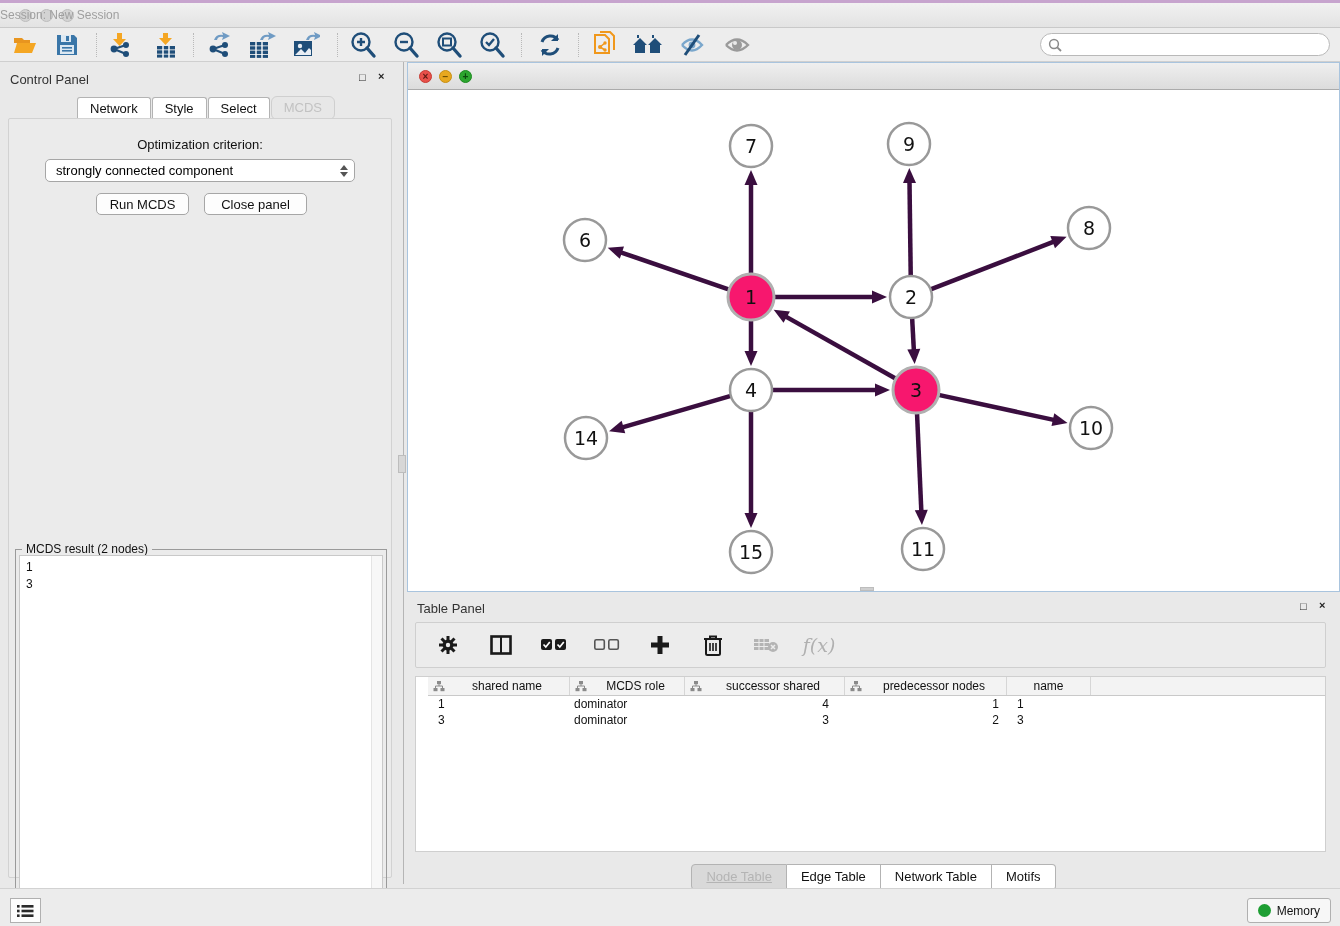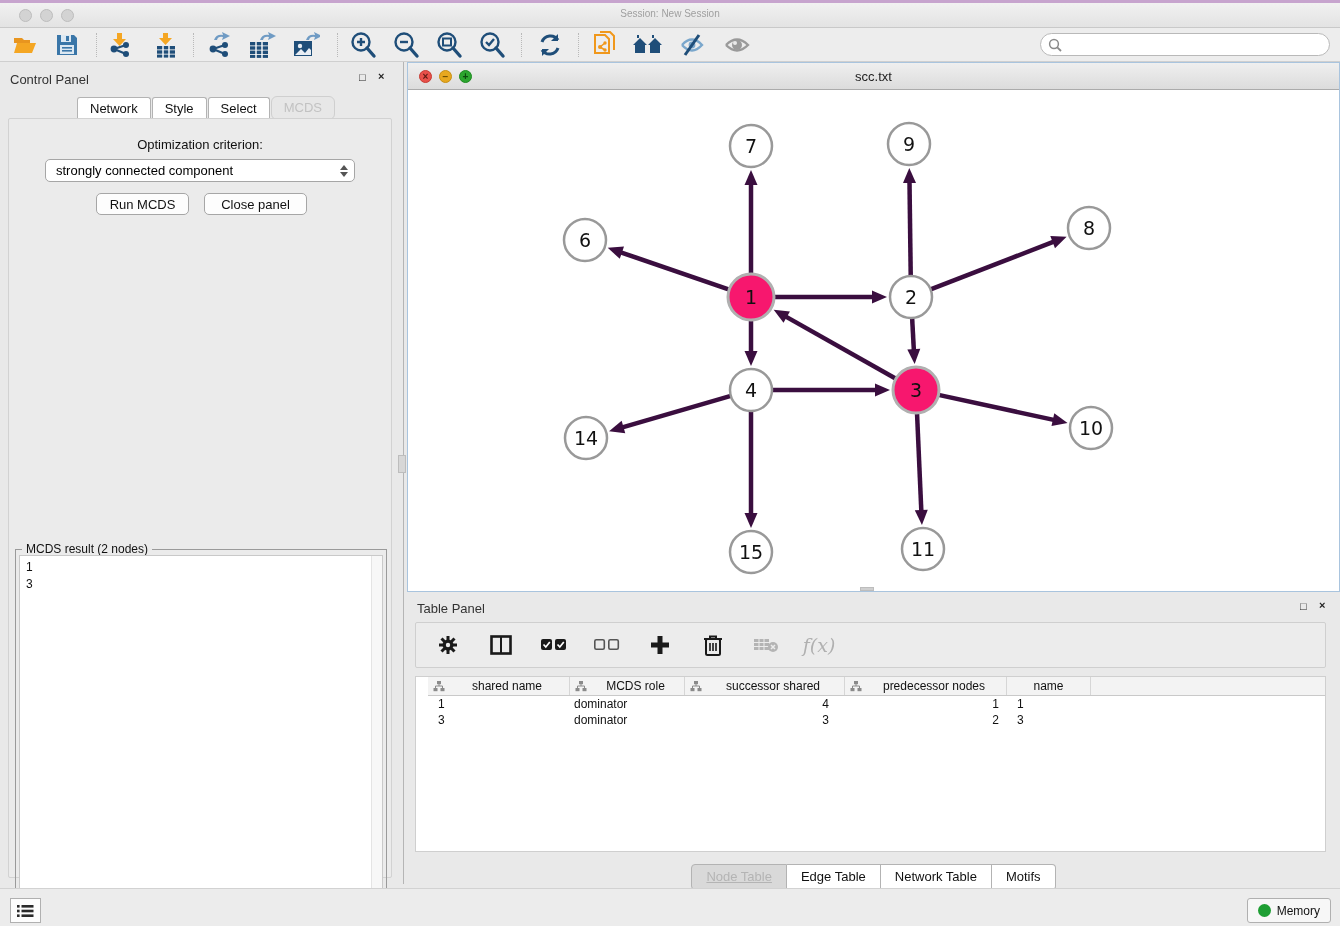--- a/index.html
+++ b/index.html
@@ -4,21 +4,21 @@
 <style>
   * { margin:0; padding:0; box-sizing:border-box; }
   html,body { width:1340px; height:926px; font-family:"Liberation Sans", sans-serif; background:#e9e9e9; overflow:hidden; }
   .abs { position:absolute; }
   #stage { position:relative; width:1340px; height:926px; background:#e9e9e9; }
 
   
   #titlebar { left:0; top:0; width:1340px; height:28px; background:linear-gradient(#f1f1f1,#e3e3e3); border-top:3px solid #c7a4ce; border-bottom:1px solid #c9c9c9; }
   .traffic { width:13px; height:13px; border-radius:50%; display:inline-block; }
   .t-gray { background:#d3d3d3; border:1px solid #bdbdbd; }
-  #win-title { position:absolute; left:0; right:0; top:5px; text-align:center; color:#9f9f9f; font-size:10px; }
+  #win-title { position:absolute; left:0; right:0; top:5px; color:#9f9f9f; font-size:12px; }
 
   
   #toolbar { left:0; top:28px; width:1340px; height:34px; background:#ededed; border-bottom:1px solid #cfcfcf; }
   .tb-btn { position:absolute; top:3px; width:34px; height:28px; display:flex; align-items:center; justify-content:center; }
   .tb-sep { position:absolute; top:5px; width:1px; height:24px; border-left:1px dotted #b9b9b9; }
   #search-box { position:absolute; left:1040px; top:5px; width:290px; height:23px; background:#fff; border:1px solid #b9b9b9; border-radius:12px; display:flex; align-items:center; padding-left:7px; }
   #search-box input { border:none; outline:none; flex:1; font-size:12px; background:transparent; font-family:"Liberation Sans",sans-serif; }
 
   
   #control-panel { left:0; top:62px; width:400px; height:822px; }
@@ -277,21 +277,20 @@
   </div>
 
   <div id="v-divider" class="abs"></div>
   <div id="v-handle" class="abs"></div>
 
   <div id="net-window" class="abs">
     <div id="net-titlebar">
       <span class="t-sym abs" style="left:11px;top:7px;background:#e8504a;border:1px solid #c63b33">×</span>
       <span class="t-sym abs" style="left:31px;top:7px;background:#e7a81f;border:1px solid #c78f14;color:#6b4e00">−</span>
       <span class="t-sym abs" style="left:51px;top:7px;background:#2ca52e;border:1px solid #1d8a20;color:#0c4a0e">+</span>
-      <div id="net-title">scc.txt</div>
     </div>
     <svg id="graph-svg" width="926" height="502" viewBox="0 0 926 502">
         <line x1="343" y1="184" x2="343" y2="93" stroke="#3a0e3f" stroke-width="4.5"></line>
         <polygon points="343,80 349.5,95 336.5,95" fill="#3a0e3f"></polygon>
         <line x1="321.2466915728205" y1="199.5304904798239" x2="211.9944526872018" y2="162.01616748897894" stroke="#3a0e3f" stroke-width="4.5"></line>
         <polygon points="199.6991044457525,157.79427080366202 215.99699306700631,156.51801593522612 211.77509638168937,168.8133641766754" fill="#3a0e3f"></polygon>
         <line x1="366" y1="207" x2="466" y2="207" stroke="#3a0e3f" stroke-width="4.5"></line>
         <polygon points="479,207 464,213.5 464,200.5" fill="#3a0e3f"></polygon>
         <line x1="343" y1="230" x2="343" y2="263" stroke="#3a0e3f" stroke-width="4.5"></line>
         <polygon points="343,276 336.5,261 349.5,261" fill="#3a0e3f"></polygon>

